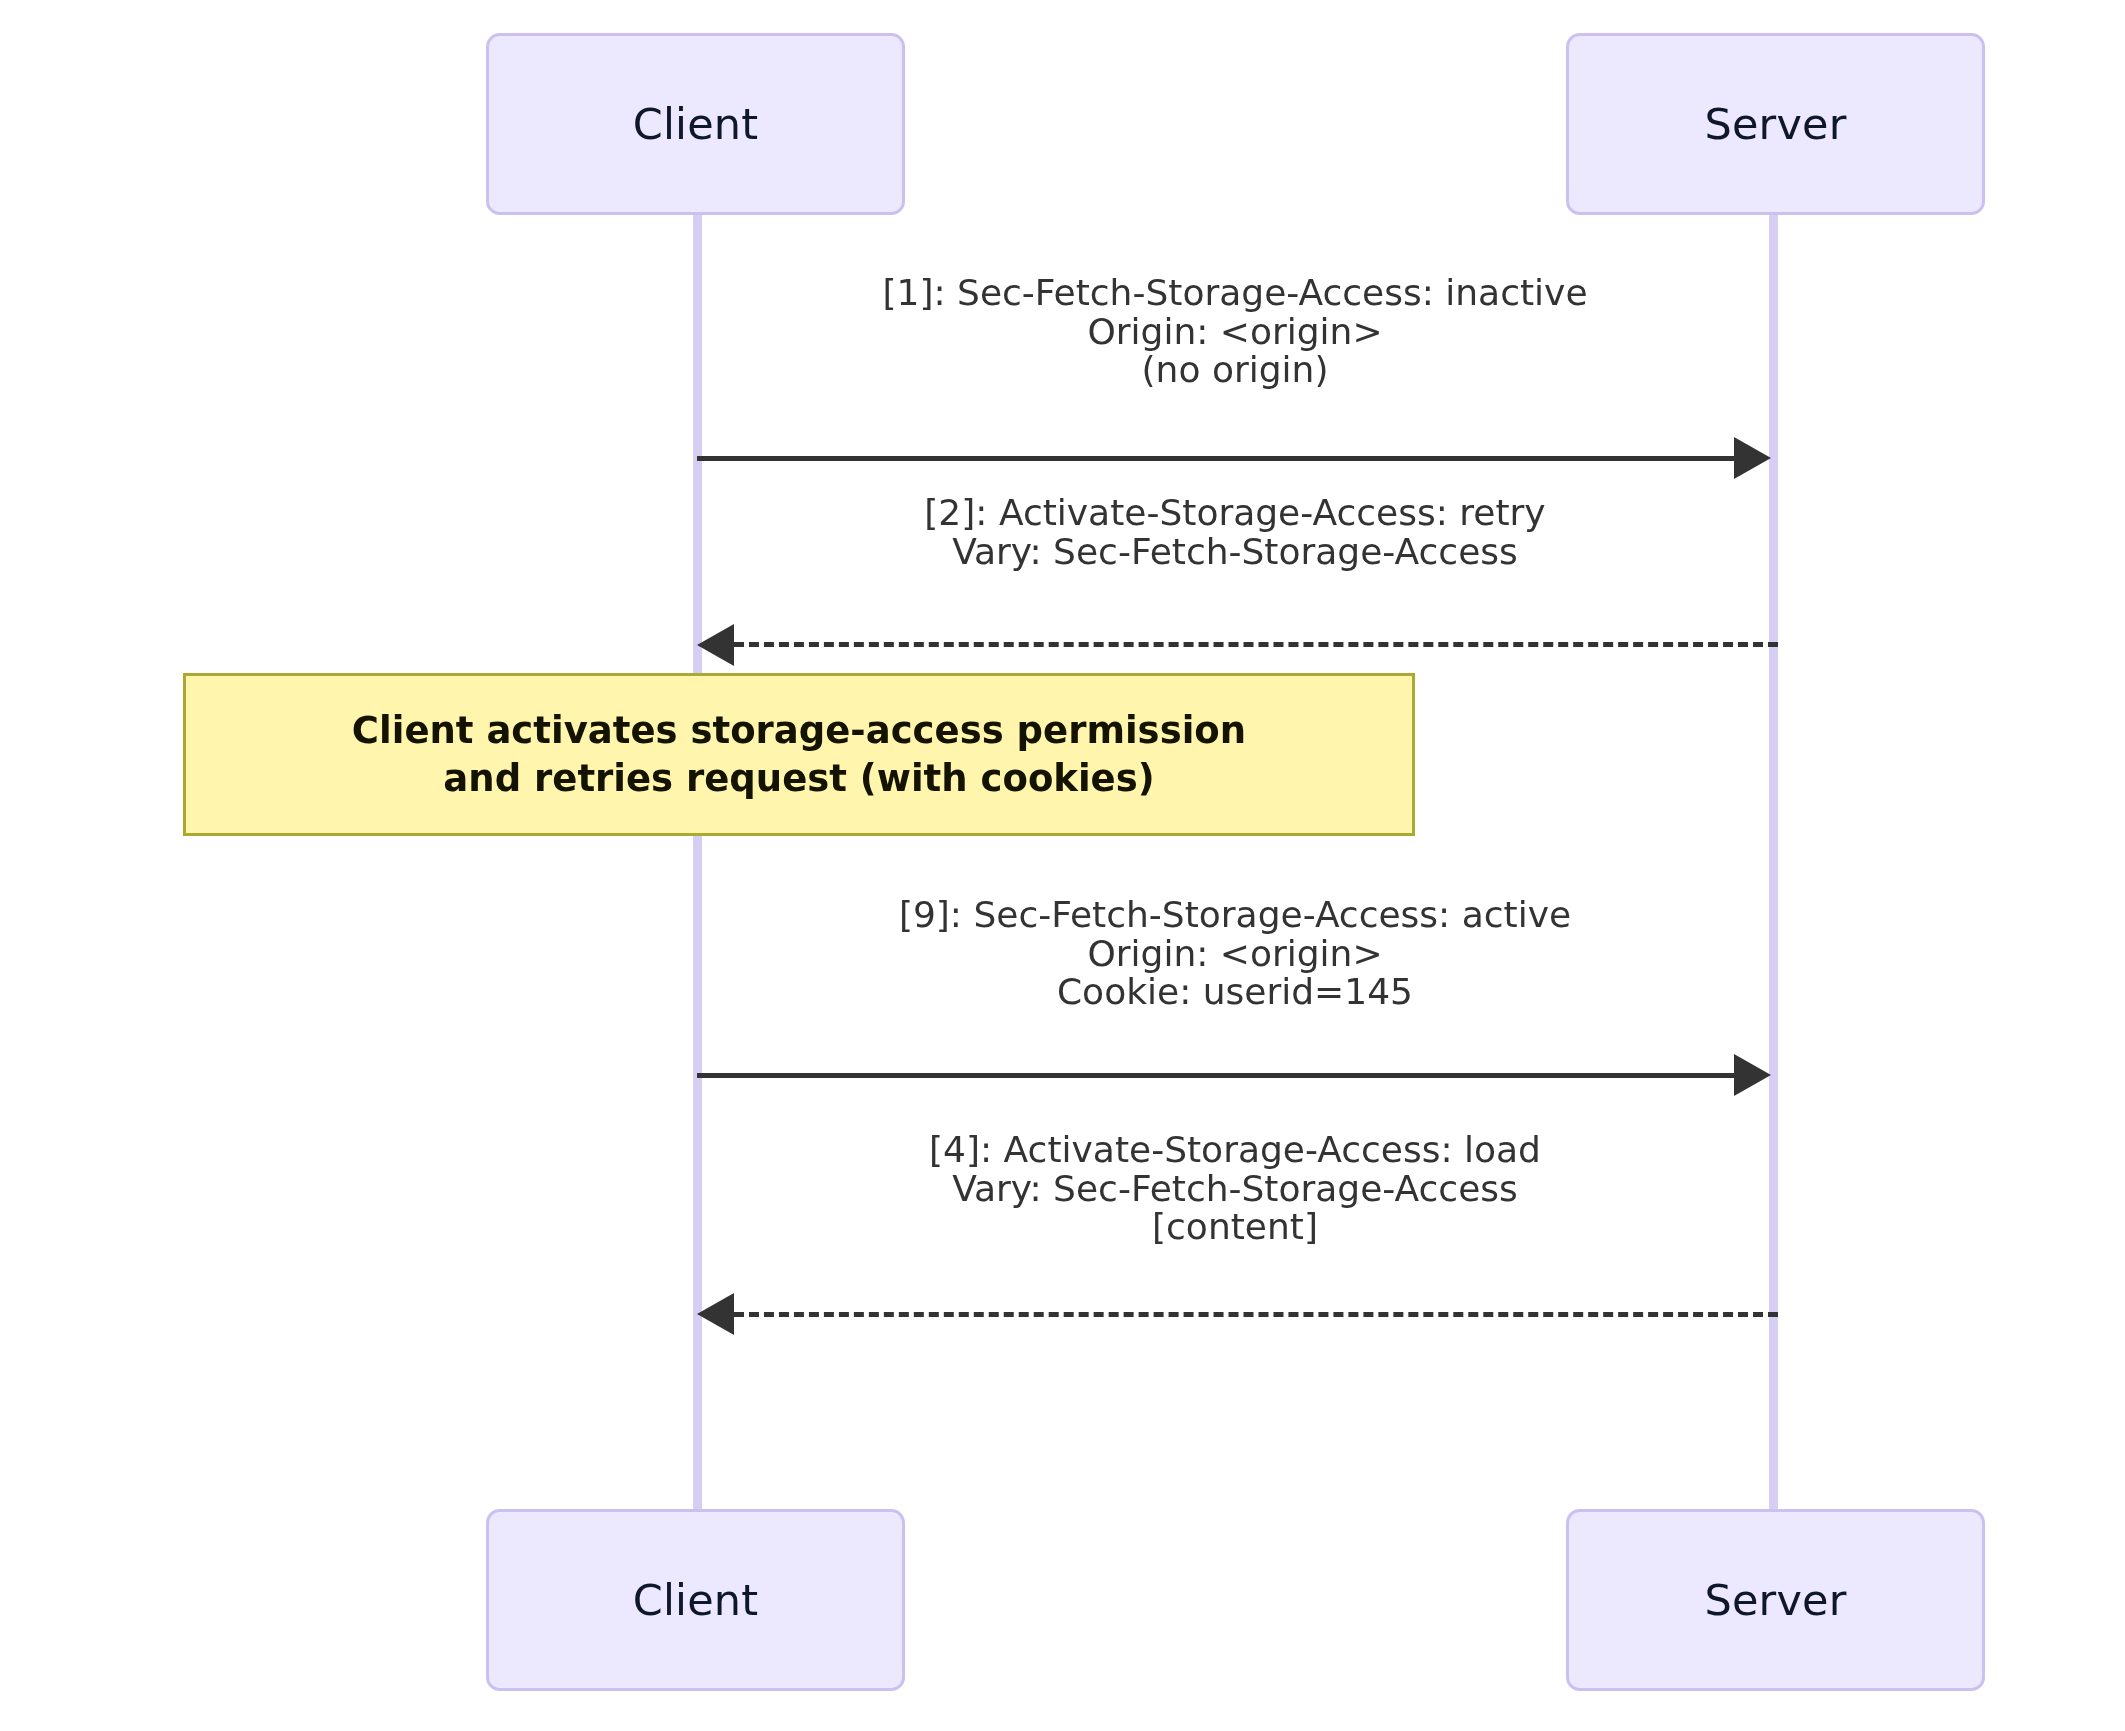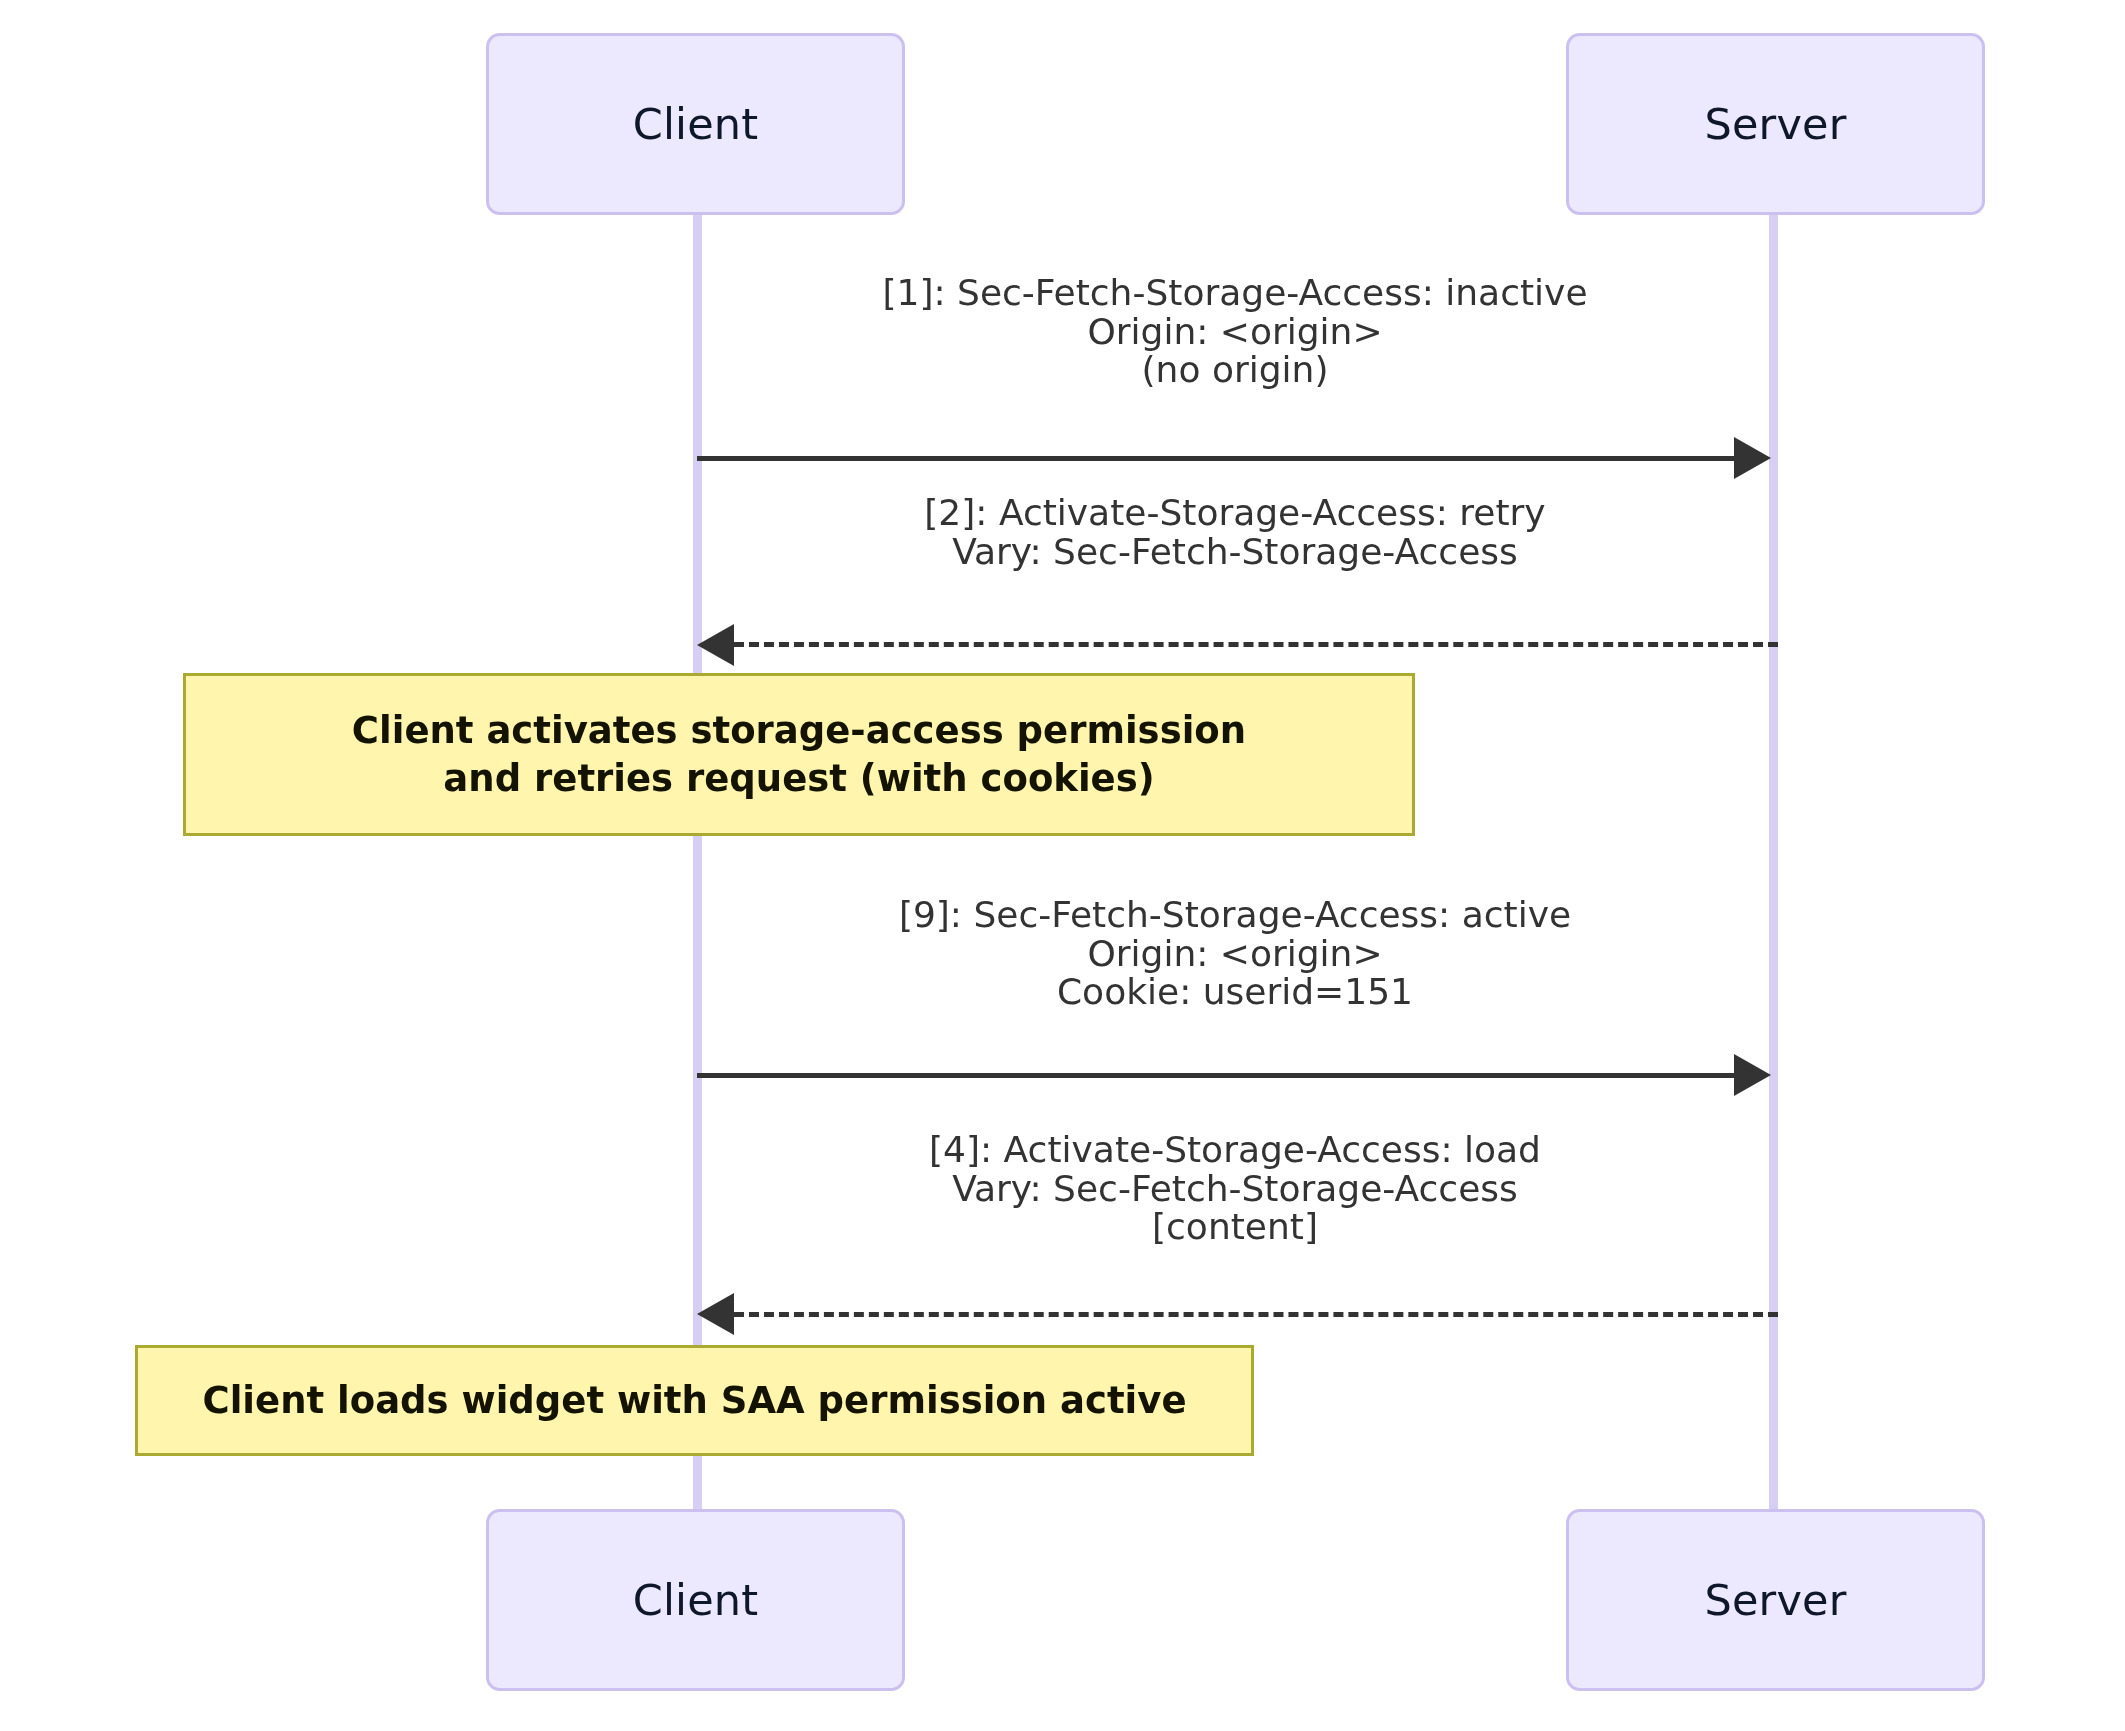--- a/index.html
+++ b/index.html
@@ -108,31 +108,28 @@
 
   <div class="msg-label" style="left:697px; top:494px; width:1076px;"><span>[2]: Activate-Storage-Access: retry</span><br><span>Vary: Sec-Fetch-Storage-Access</span></div>
   <div class="msg-line dashed" style="left:734px; top:642px; width:1044px;"></div>
   <div class="arrow-head left" style="left:697px; top:624px;"></div>
 
   <div class="note" style="left:183px; top:673px; width:1232px; height:163px;">
     <span>Client activates storage-access permission
 and retries request (with cookies)</span>
   </div>
 
-  <div class="msg-label" style="left:697px; top:896px; width:1076px;"><span>[9]: Sec-Fetch-Storage-Access: active</span><br><span>Origin: &lt;origin&gt;</span><br><span>Cookie: userid=151</span></div>
+  <div class="msg-label" style="left:697px; top:896px; width:1076px;"><span>[9]: Sec-Fetch-Storage-Access: active</span><br><span>Origin: &lt;origin&gt;</span><br><span>Cookie: userid=145</span></div>
   <div class="msg-line" style="left:697px; top:1073px; width:1039px;"></div>
   <div class="arrow-head right" style="left:1734px; top:1054px;"></div>
 
   <div class="msg-label" style="left:697px; top:1131px; width:1076px;"><span>[4]: Activate-Storage-Access: load</span><br><span>Vary: Sec-Fetch-Storage-Access</span><br><span>[content]</span></div>
   <div class="msg-line dashed" style="left:734px; top:1312px; width:1044px;"></div>
   <div class="arrow-head left" style="left:697px; top:1293px;"></div>
 
-  <div class="note" style="left:135px; top:1345px; width:1119px; height:111px;">
-    <span>Client loads widget with SAA permission active</span>
-  </div>
 
   <div class="participant" style="left:486px; top:1509px; width:419px; height:182px;">
     <span>Client</span>
   </div>
   <div class="participant" style="left:1566px; top:1509px; width:419px; height:182px;">
     <span>Server</span>
   </div>
 
 </div>
 

